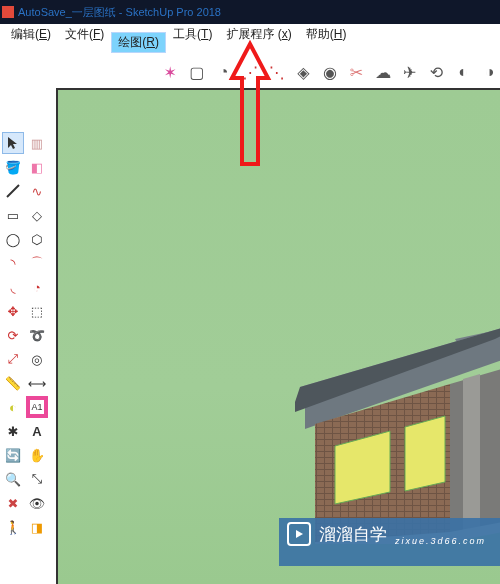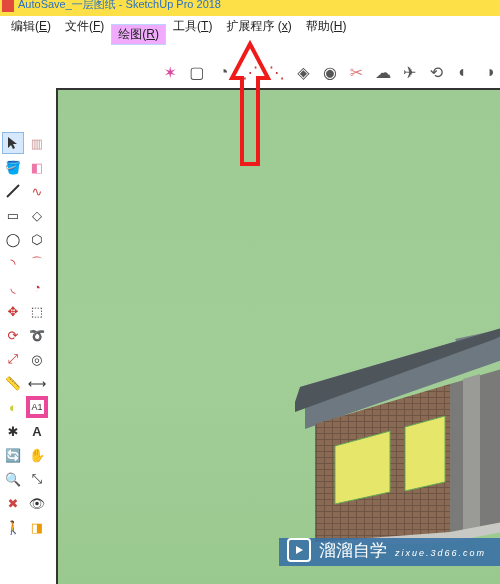--- a/index.html
+++ b/index.html
@@ -8,24 +8,24 @@
     height: 584px;
     font-family: "Microsoft YaHei", "SimSun", sans-serif;
     font-size: 12px;
     background: #fff;
     overflow: hidden;
     position: relative;
   }
   
   .title-bar {
     height: 16px;
-    background: #fde047;
-    display: flex;
-    align-items: flex-end;
-    padding: 4px 2px;
+    background: #0f172a;
+    display: flex;
+    align-items: center;
+    padding: 12px 2px;
   }
   .title-bar .app-icon {
     width: 12px; height: 12px;
     background: #e24a3b;
     margin-right: 4px;
   }
   .title-bar .title {
     color: #2a71c3;
     font-size: 11px;
   }
@@ -39,21 +39,21 @@
   }
   .menu-item {
     padding: 1px 6px;
     font-size: 12px;
     color: #222;
     cursor: default;
     border: 1px solid transparent;
   }
   .menu-item.active {
     border: 1px solid #b8d6fb;
-    background: #f0abfc;
+    background: #7dd3fc;
     margin-top: 16px;
   }
   .menu-item u { text-decoration: underline; }
   
   .h-toolbar {
     position: absolute;
     top: 56px;
     left: 160px;
     right: 0;
     height: 32px;
@@ -130,26 +130,26 @@
     left: 228px;
     width: 44px;
     height: 128px;
     pointer-events: none;
   }
   
   .watermark {
     position: absolute;
     bottom: 18px;
     right: 0;
-    height: 28px;
+    height: 48px;
     background: #3a71a5e6;
     color: #fff;
     display: flex;
     align-items: center;
-    padding: 0 14px 4px 8px;
+    padding: 0 14px 16px 8px;
     font-size: 17px;
     gap: 8px;
   }
   .watermark .play-icon {
     width: 24px; height: 24px;
     border: 2px solid #fff;
     border-radius: 4px;
     display: flex; align-items: center; justify-content: center;
   }
   .watermark .sub {

